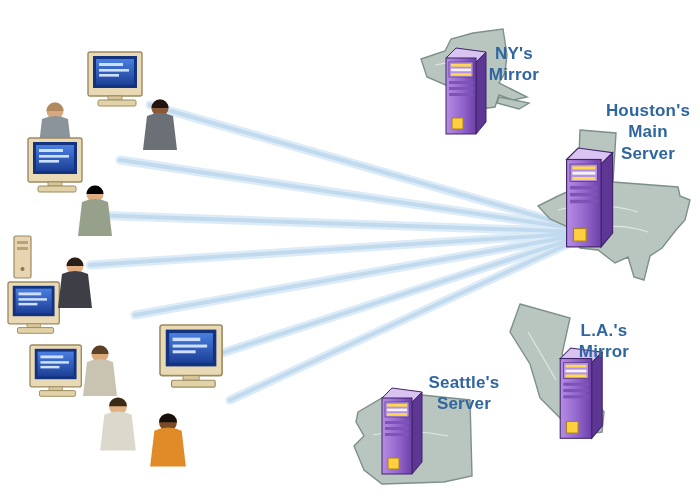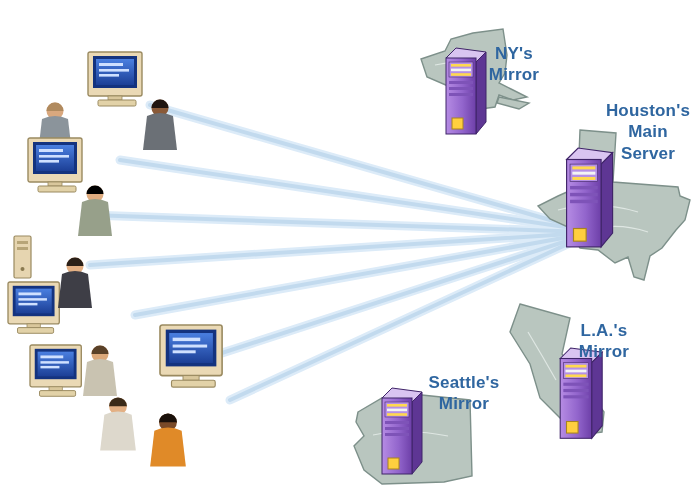--- a/index.html
+++ b/index.html
@@ -141,13 +141,13 @@
 </svg>
 
 <div class="node-label" id="label-ny">NY's
 Mirror</div>
 <div class="node-label" id="label-houston">Houston's
 Main
 Server</div>
 <div class="node-label" id="label-la">L.A.'s
 Mirror</div>
 <div class="node-label" id="label-seattle">Seattle's
-Mirror</div>
+Server</div>
 
 </body></html>

